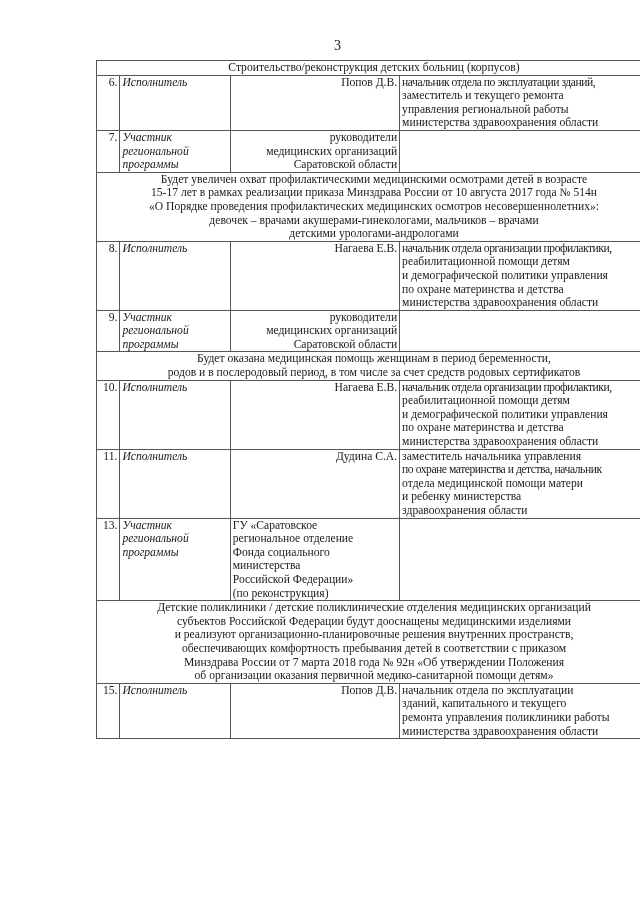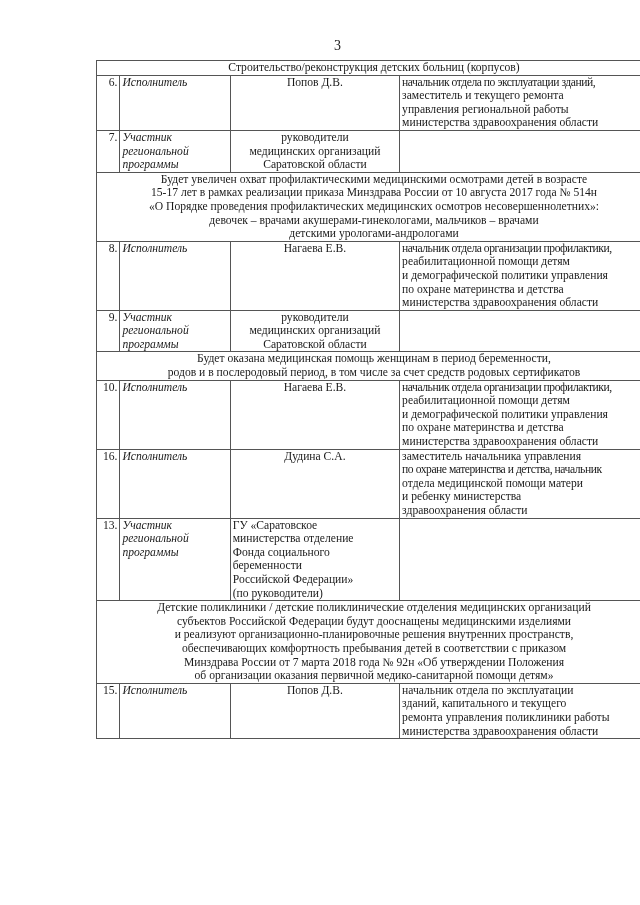--- a/index.html
+++ b/index.html
@@ -4,21 +4,21 @@
 <style>
   html, body { margin: 0; padding: 0; background: #ffffff; }
   body { width: 640px; height: 905px; position: relative; overflow: hidden;
          font-family: "Liberation Serif", "DejaVu Serif", serif; color: #1a1a1a; }
   .page-num { position: absolute; left: 334px; top: 38px; font-size: 14px; }
   table.doc { position: absolute; left: 96px; top: 60px; width: 556px;
               border-collapse: collapse; font-size: 11.6px; line-height: 13.6px; }
   table.doc td { border: 1px solid #555; padding: 0 2px; vertical-align: top; }
   td.num { width: 16px; text-align: right; padding-right: 2px; }
   td.role { width: 94px; font-style: italic; }
-  td.name { width: 147px; text-align: center; }
+  td.name { width: 147px; text-align: right; }
   td.name.left { text-align: left; }
   td.pos { width: 221px; }
   td.section { text-align: center; padding: 0 2px; }
   .line { display: block; white-space: nowrap; }
   .pos .line.condensed { letter-spacing: -0.45px; }
 </style>
 </head>
 <body>
 
 <div class="page-num">3</div>
@@ -114,21 +114,21 @@
         </td>
         <td class="pos">
           <span class="line condensed">начальник отдела организации профилактики,</span>
           <span class="line">реабилитационной помощи детям</span>
           <span class="line">и демографической политики управления</span>
           <span class="line">по охране материнства и детства</span>
           <span class="line">министерства здравоохранения области</span>
         </td>
       </tr>
       <tr>
-        <td class="num">16.</td>
+        <td class="num">11.</td>
         <td class="role">
           <span class="line">Исполнитель</span>
         </td>
         <td class="name">
           <span class="line">Дудина С.А.</span>
         </td>
         <td class="pos">
           <span class="line">заместитель начальника управления</span>
           <span class="line condensed">по охране материнства и детства, начальник</span>
           <span class="line">отдела медицинской помощи матери</span>
@@ -138,25 +138,25 @@
       </tr>
       <tr>
         <td class="num">13.</td>
         <td class="role">
           <span class="line">Участник</span>
           <span class="line">региональной</span>
           <span class="line">программы</span>
         </td>
         <td class="name left">
           <span class="line">ГУ «Саратовское</span>
-          <span class="line">министерства отделение</span>
+          <span class="line">региональное отделение</span>
           <span class="line">Фонда социального</span>
-          <span class="line">беременности</span>
+          <span class="line">министерства</span>
           <span class="line">Российской Федерации»</span>
-          <span class="line">(по руководители)</span>
+          <span class="line">(по реконструкция)</span>
         </td>
         <td class="pos"></td>
       </tr>
       <tr>
         <td class="section" colspan="4">
           <span class="line">Детские поликлиники / детские поликлинические отделения медицинских организаций</span>
           <span class="line">субъектов Российской Федерации будут дооснащены медицинскими изделиями</span>
           <span class="line">и реализуют организационно-планировочные решения внутренних пространств,</span>
           <span class="line">обеспечивающих комфортность пребывания детей в соответствии с приказом</span>
           <span class="line">Минздрава России от 7 марта 2018 года № 92н «Об утверждении Положения</span>

